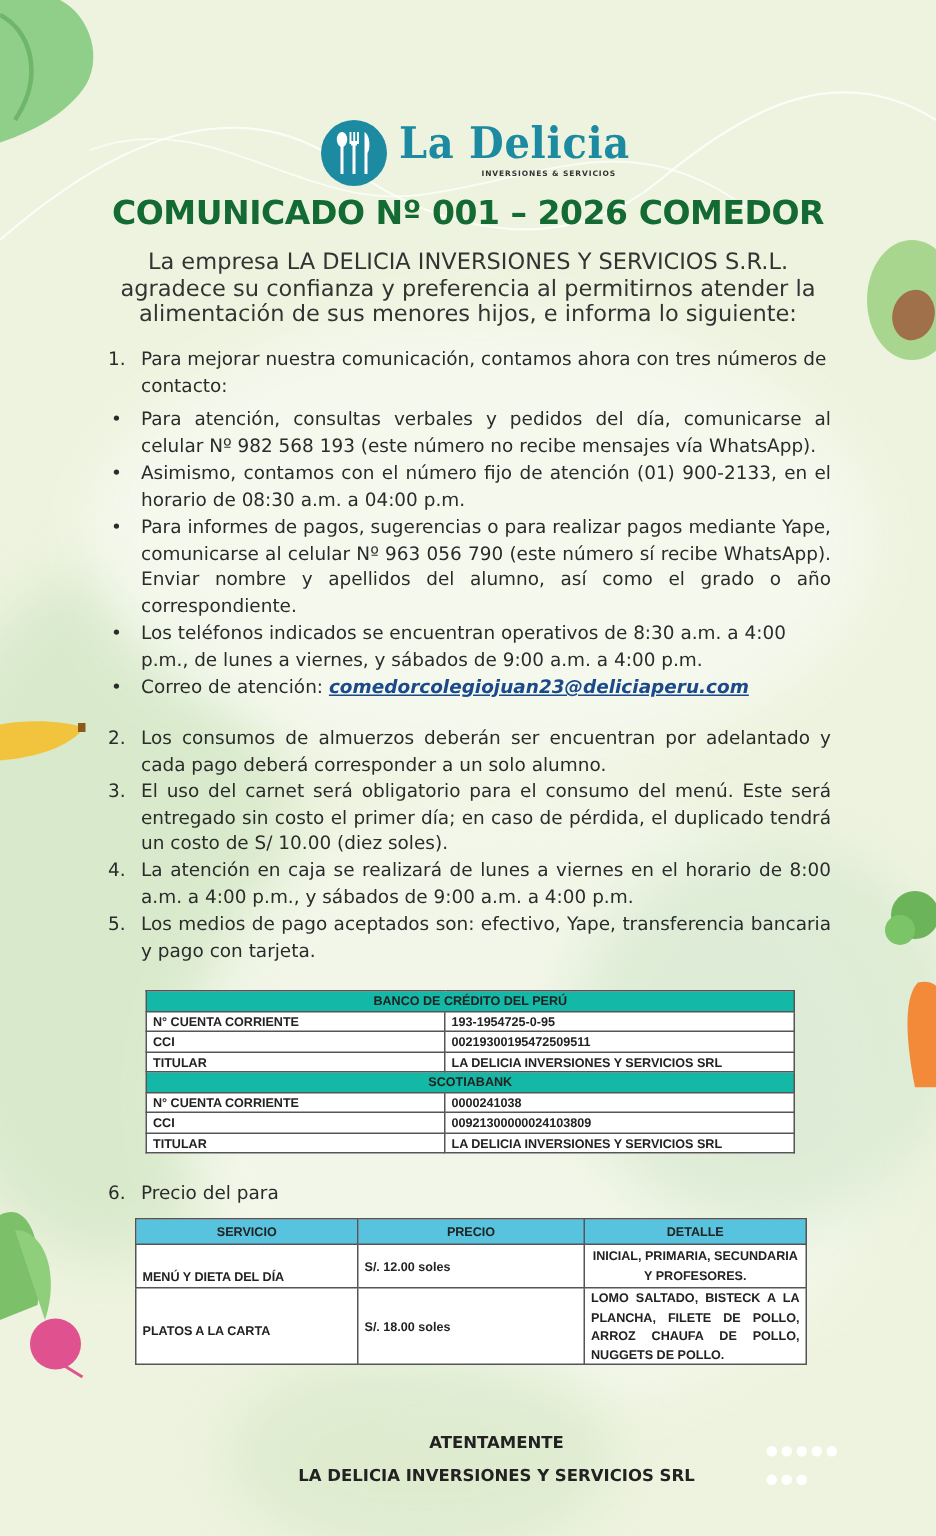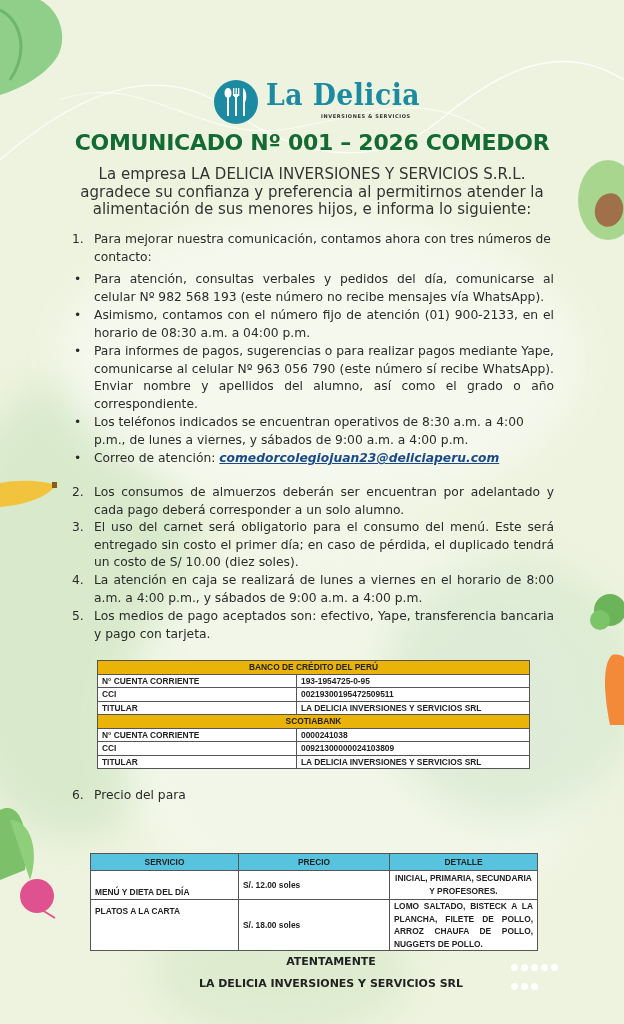--- a/index.html
+++ b/index.html
@@ -19,22 +19,22 @@
   .item .num { position:absolute; left:0; top:0; }
   .item .body { margin-left:22px; text-align:justify; }
   .bullet { position:absolute; left:72px; width:482px; }
   .bullet .dot { position:absolute; left:2px; top:0; }
   .bullet .body { margin-left:22px; text-align:justify; }
   .email { font-weight:bold; font-style:italic; color:#1a4a8a; text-decoration:underline; }
   table { border-collapse:collapse; font-family:"Liberation Sans", sans-serif; font-weight:bold; color:#222; background:#fff; }
   td, th { border:1px solid #555; }
   .bank { position:absolute; left:97px; top:660px; width:433px; font-size:8.4px; }
   .bank td { height:12.5px; padding:0 4px; }
-  .bank .hdr { background:#eab308; text-align:center; }
-  .menu { position:absolute; left:90px; top:812px; width:448px; font-size:8.4px;margin-top:41px; }
+  .bank .hdr { background:#14b8a6; text-align:center; }
+  .menu { position:absolute; left:90px; top:812px; width:448px; font-size:8.4px; }
   .menu th { background:#58c3df; height:14px; }
   .menu td { padding:0 4px; vertical-align:middle; }
   .sign { position:absolute; left:0; width:624px; text-align:center; font-weight:bold; font-size:11px; color:#222;padding-left:19px; }
   .dots { position:absolute; left:511px; top:961px; width:52px; }
   .dots span { display:inline-block; width:7px; height:7px; border-radius:50%; background:#fff; margin:0 3px 5px 0; }
 </style>
 </head>
 <body>
 
 <div class="bg">
@@ -186,21 +186,21 @@
     <th style="width:145px">SERVICIO</th>
     <th style="width:148px">PRECIO</th>
     <th>DETALLE</th>
   </tr>
   <tr style="height:29px">
     <td style="vertical-align:bottom;padding-bottom:2px">MENÚ Y DIETA DEL DÍA</td>
     <td>S/. 12.00 soles</td>
     <td style="text-align:center;line-height:13px">INICIAL, PRIMARIA, SECUNDARIA Y PROFESORES.</td>
   </tr>
   <tr style="height:50px">
-    <td style="vertical-align:top;padding-top:6px">PLATOS A LA CARTA</td>
+    <td style="vertical-align:top;padding-top:23px">PLATOS A LA CARTA</td>
     <td>S/. 18.00 soles</td>
     <td style="text-align:justify;line-height:12.5px">LOMO SALTADO, BISTECK A LA PLANCHA, FILETE DE POLLO, ARROZ CHAUFA DE POLLO, NUGGETS DE POLLO.</td>
   </tr>
 </tbody>
   </table>
 
 <div class="sign" style="top:955px">ATENTAMENTE</div>
 <div class="sign" style="top:977px">LA DELICIA INVERSIONES Y SERVICIOS SRL</div>
 <div class="dots">
   <span></span><span></span><span></span><span></span><span></span><span></span><span></span><span></span>

